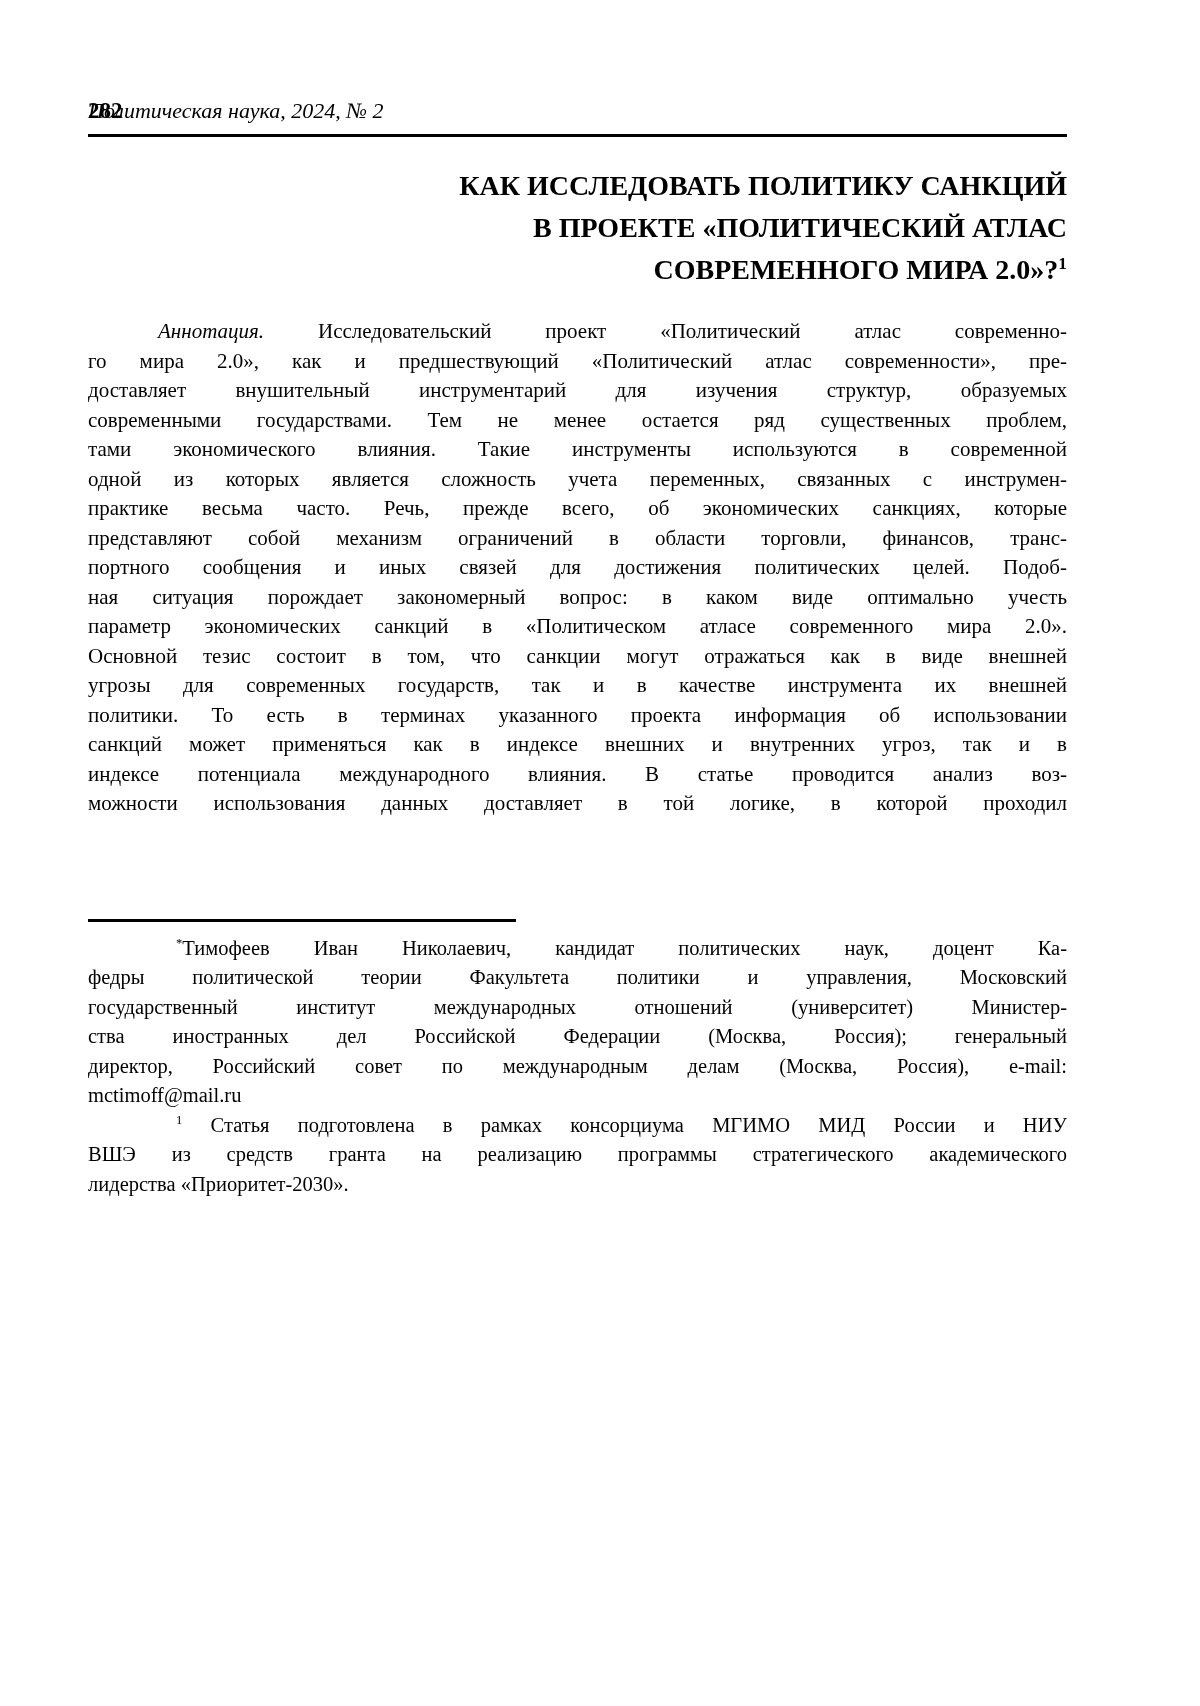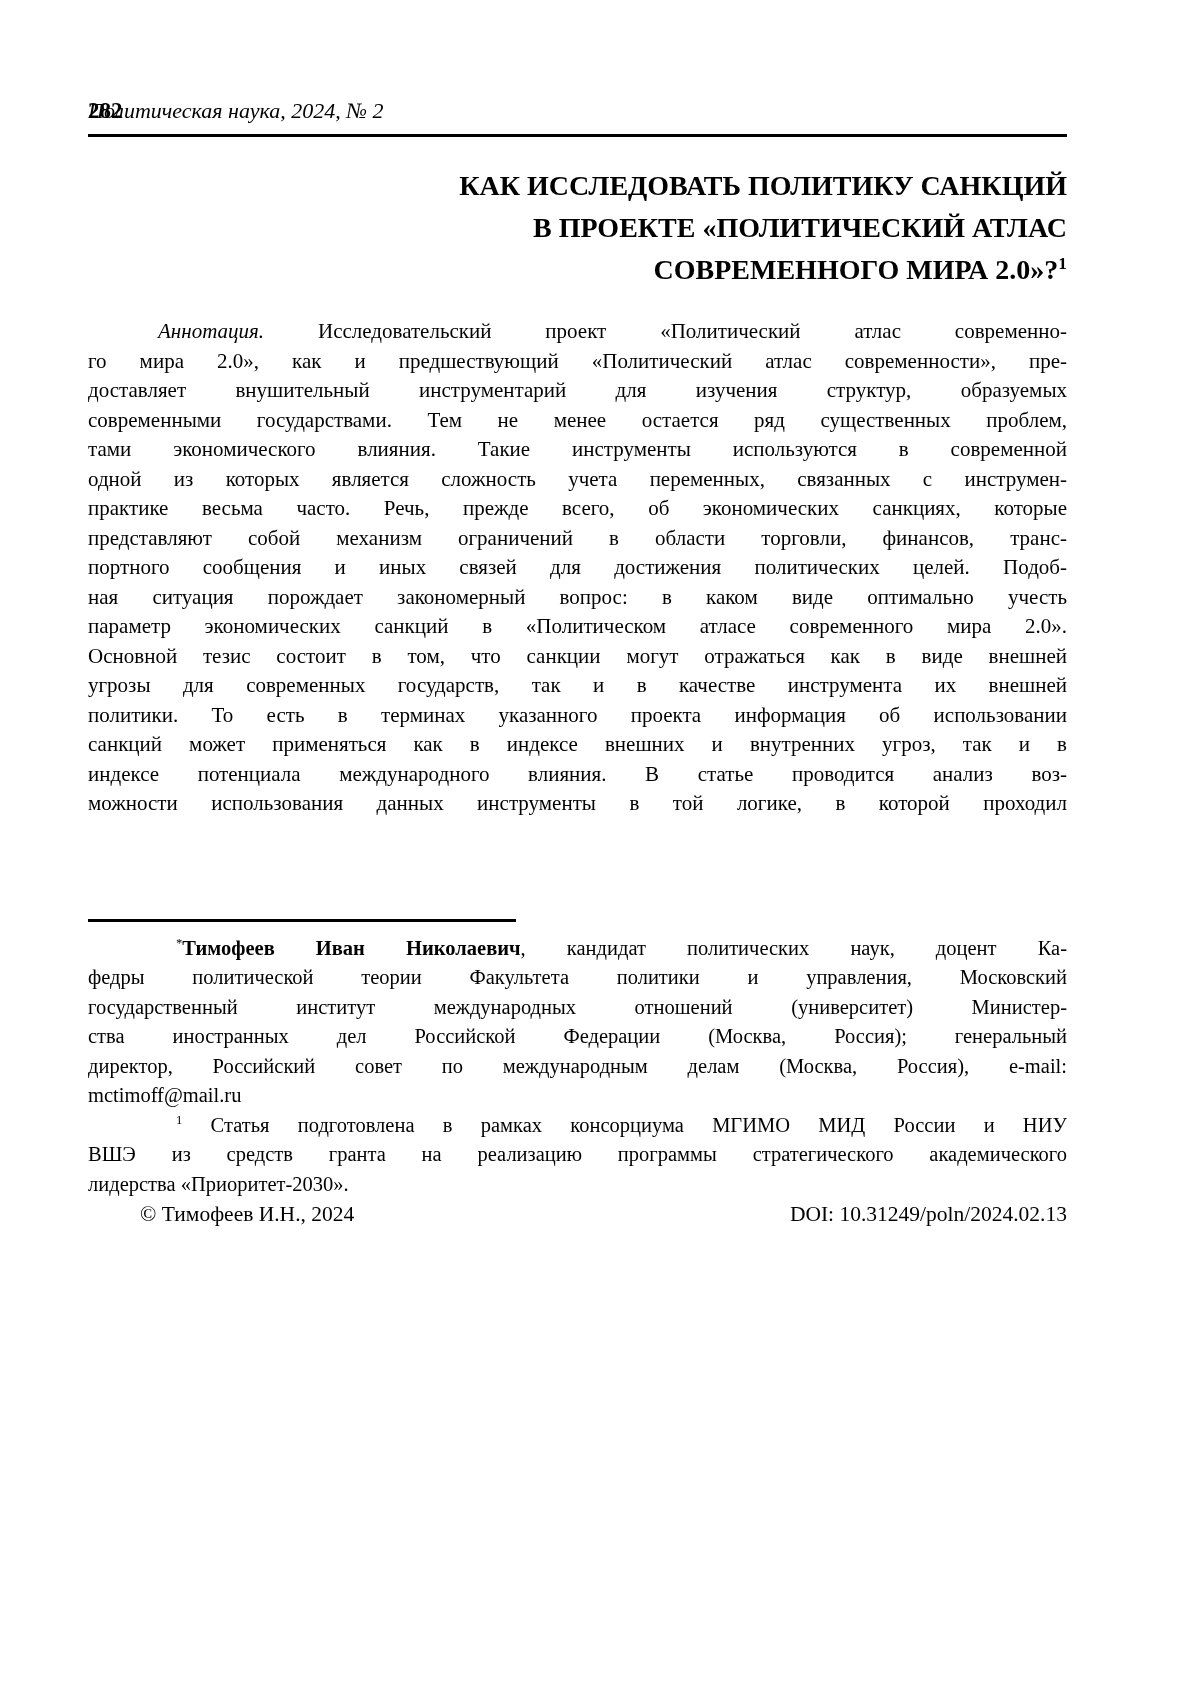--- a/index.html
+++ b/index.html
@@ -48,21 +48,21 @@
   .findent { text-indent: 88px; }
   .abstract { margin-top: 26px; }
   .abstract em { font-style: italic; }
 
   
   .foot-rule {
     border: 0; border-top: 3px solid #000;
     width: 428px; margin: 100px 0 0 0;
   }
   .footnotes { margin-top: 12px; }
-  .footnotes b { font-weight: bold; }
+  .footnotes b { font-weight: normal; }
 
   
   .footer-row {
     display: flex; justify-content: space-between; align-items: baseline;
     font-size: 21.5px; line-height: 30px;
   }
   .copyright { padding-left: 52px; }
 </style>
 </head>
 <body>
@@ -93,39 +93,35 @@
         <div class="line just">практике весьма часто. Речь, прежде всего, об экономических санкциях, которые</div>
         <div class="line just">представляют собой механизм ограничений в области торговли, финансов, транс-</div>
         <div class="line just">портного сообщения и иных связей для достижения политических целей. Подоб-</div>
         <div class="line just">ная ситуация порождает закономерный вопрос: в каком виде оптимально учесть</div>
         <div class="line just">параметр экономических санкций в «Политическом атласе современного мира 2.0».</div>
         <div class="line just">Основной тезис состоит в том, что санкции могут отражаться как в виде внешней</div>
         <div class="line just">угрозы для современных государств, так и в качестве инструмента их внешней</div>
         <div class="line just">политики. То есть в терминах указанного проекта информация об использовании</div>
         <div class="line just">санкций может применяться как в индексе внешних и внутренних угроз, так и в</div>
         <div class="line just">индексе потенциала международного влияния. В статье проводится анализ воз-</div>
-        <div class="line just">можности использования данных инструменты в той логике, в которой проходил</div>
+        <div class="line just">можности использования данных доставляет в той логике, в которой проходил</div>
       </div>
   </section>
 
   <hr class="foot-rule">
 
   <section class="footnotes">
     <div class="fline just findent"><sup class="mark">*</sup><b>Тимофеев Иван Николаевич</b><span>, кандидат политических наук, доцент Ка-</span></div>
     <div>
         <div class="fline just">федры политической теории Факультета политики и управления, Московский</div>
         <div class="fline just">государственный институт международных отношений (университет) Министер-</div>
         <div class="fline just">ства иностранных дел Российской Федерации (Москва, Россия); генеральный</div>
         <div class="fline just">директор, Российский совет по международным делам (Москва, Россия), e-mail:</div>
       </div>
     <div class="fline">mctimoff@mail.ru</div>
 
     <div class="fline just findent"><sup class="mark">1</sup><span> Статья подготовлена в рамках консорциума МГИМО МИД России и НИУ</span></div>
     <div class="fline just">ВШЭ из средств гранта на реализацию программы стратегического академического</div>
     <div class="fline">лидерства «Приоритет-2030».</div>
   </section>
 
-  <div class="footer-row">
-    <span class="copyright">© Тимофеев И.Н., 2024</span>
-    <span class="doi">DOI: 10.31249/poln/2024.02.13</span>
-  </div>
 
 </div>
 
 </body></html>

